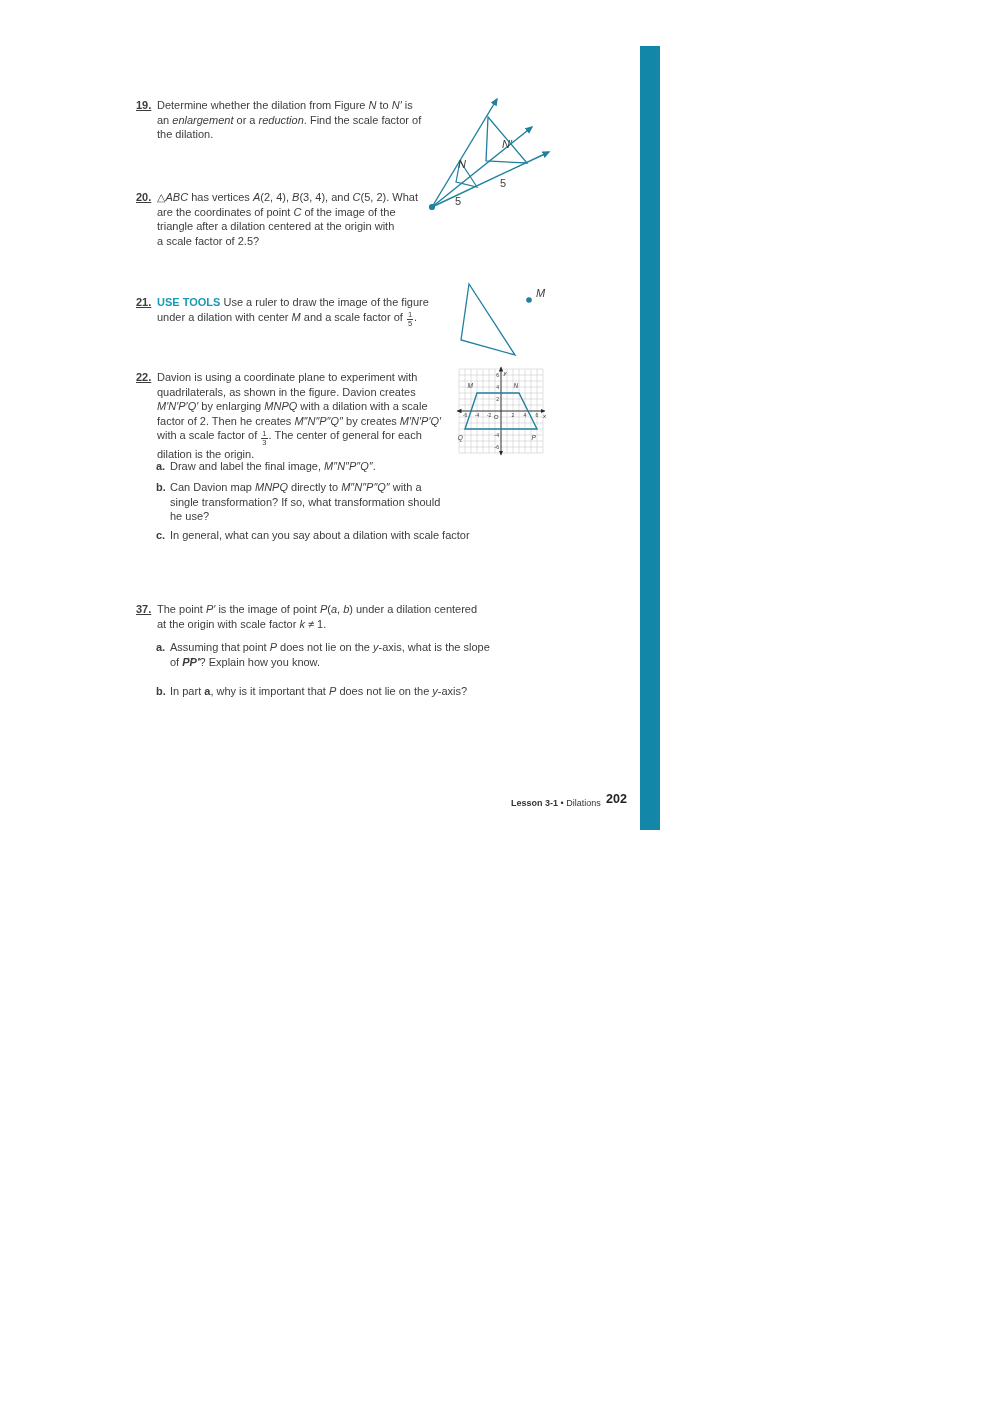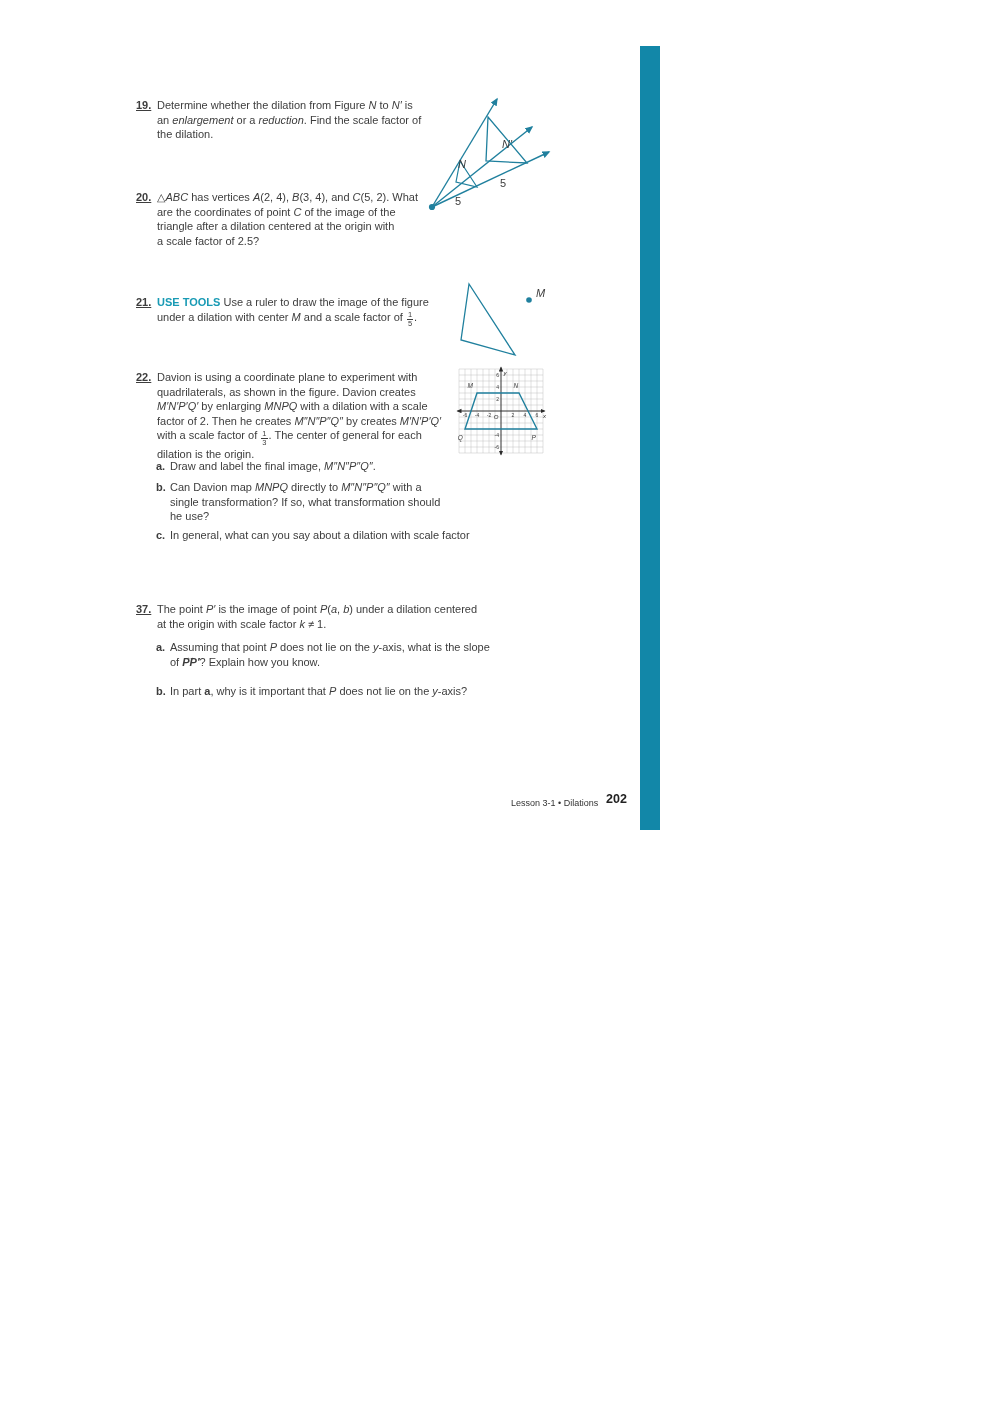--- a/index.html
+++ b/index.html
@@ -25,21 +25,21 @@
   .fd{display:block;font-size:7.5px;line-height:8px;padding:0 1px;}
   .ovl{position:relative;font-style:italic;font-weight:bold;}
   .ovl::before{content:"\2194";position:absolute;left:0;right:0;top:-0.62em;font-size:0.72em;text-align:center;transform:scaleX(1.5);}
   svg{position:absolute;overflow:visible;font-family:"Liberation Sans",sans-serif;}
   .flab{font-size:11px;font-style:italic;fill:#3d3d3d;}
   .fnum{font-size:11px;fill:#3d3d3d;}
   .gtick{font-size:5px;fill:#3a3a3a;}
   .gaxis{font-size:6px;font-style:italic;fill:#2a2a2a;}
   .vlab{font-size:6.5px;font-style:italic;fill:#3a3a3a;}
   .footer{position:absolute;left:511px;top:796px;font-size:9px;white-space:nowrap;color:#333;}
-  .footer .bd{font-weight:normal;}
+  .footer .bd{font-weight:bold;}
   .pageno{position:absolute;left:606px;top:792px;font-size:12.5px;font-weight:bold;color:#222;}
 </style>
 </head>
 <body>
 
 <div>
 
   <div class="bar" style="background: rgb(18, 135, 168);"></div>
 
   <div class="prob" style="left:136px;top:98px">

